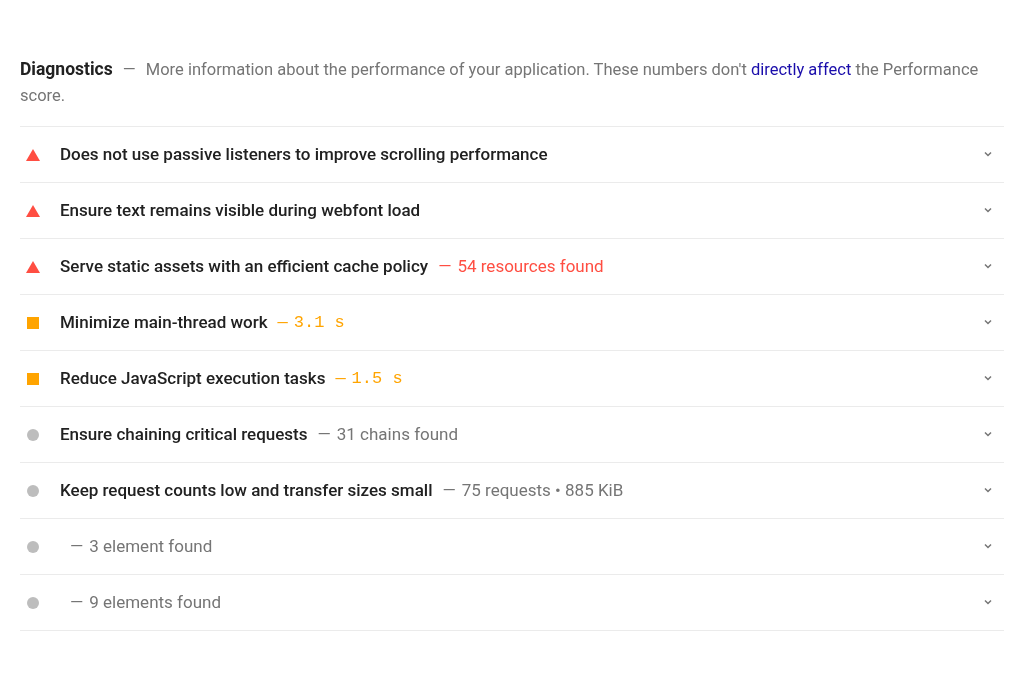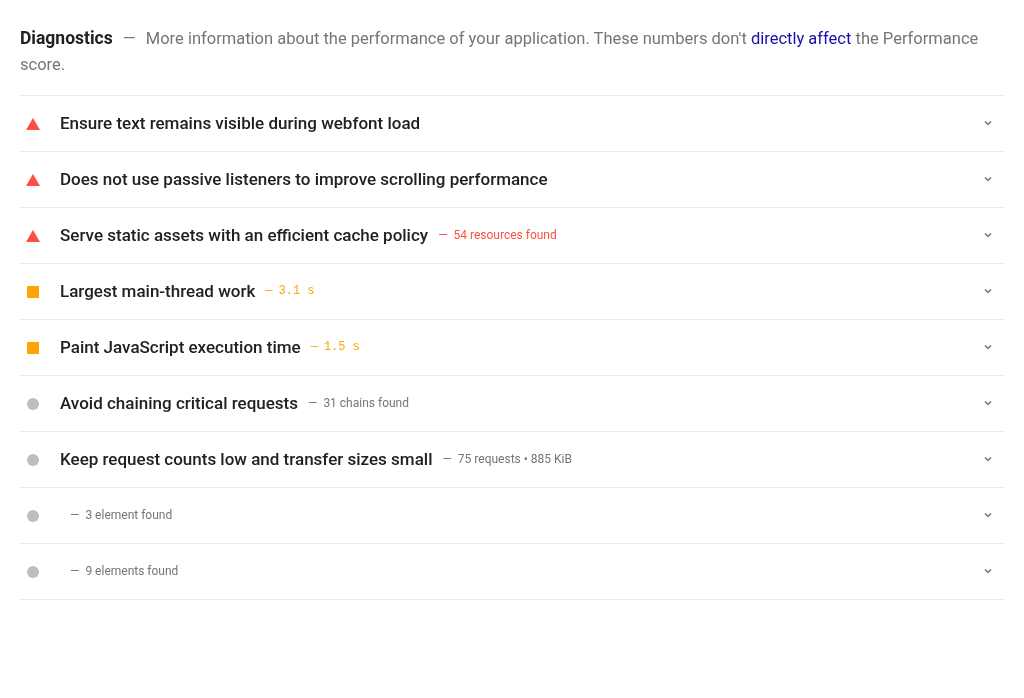--- a/index.html
+++ b/index.html
@@ -11,20 +11,21 @@
       font-family: Roboto, -apple-system, BlinkMacSystemFont, "Segoe UI", Helvetica, Arial, sans-serif;
       background: #fff;
       color: #212121;
       width: 1024px;
       padding: 24px 20px 20px 20px;
     }
     .header {
       margin-bottom: 16px;
       line-height: 1.6;
       font-size: 16.5px;
+      margin-top: 31px;
     }
     .header-title {
       font-weight: 700;
       color: #212121;
       font-size: 17.5px;
     }
     .dash {
       color: #757575;
       margin: 0 6px;
     }
@@ -77,21 +78,21 @@
       margin-left: 7px;
       margin-right: 21px;
       margin-top: 1px;
     }
     .audit-title {
       font-weight: 500;
       color: #212121;
       font-size: 17px;
     }
     .audit-detail {
-      font-size: 12px;
+      font-size: 17px;
       margin-left: 10px;
     }
     .detail-dash {
       margin-right: 6px;
     }
     .detail-red {
       color: #ff4e42;
     }
     .detail-red .detail-dash {
       color: #ff4e42;
@@ -129,69 +130,69 @@
 
 <div class="header">
   <span class="header-title">Diagnostics</span>
   <span class="dash"> — </span>
   <span class="header-desc">More information about the performance of your application. These numbers don't </span><a href="#" class="header-link">directly affect</a><span class="header-desc"> the Performance score.</span>
 </div>
 
 <div class="audit-list" id="audit-list">
     <div class="audit-item">
       <div class="audit-icon icon-triangle"></div>
+      <span class="audit-title">Does not use passive listeners to improve scrolling performance</span>
+      <div class="chevron">
+        <svg viewBox="0 0 24 24" fill="none" stroke="currentColor" stroke-width="3">
+          <polyline points="6 9 12 15 18 9"></polyline>
+        </svg>
+      </div>
+    </div>
+    <div class="audit-item">
+      <div class="audit-icon icon-triangle"></div>
       <span class="audit-title">Ensure text remains visible during webfont load</span>
-      <div class="chevron">
-        <svg viewBox="0 0 24 24" fill="none" stroke="currentColor" stroke-width="3">
-          <polyline points="6 9 12 15 18 9"></polyline>
-        </svg>
-      </div>
-    </div>
-    <div class="audit-item">
-      <div class="audit-icon icon-triangle"></div>
-      <span class="audit-title">Does not use passive listeners to improve scrolling performance</span>
       <div class="chevron">
         <svg viewBox="0 0 24 24" fill="none" stroke="currentColor" stroke-width="3">
           <polyline points="6 9 12 15 18 9"></polyline>
         </svg>
       </div>
     </div>
     <div class="audit-item">
       <div class="audit-icon icon-triangle"></div>
       <span class="audit-title">Serve static assets with an efficient cache policy</span>
       <span class="audit-detail detail-red"><span class="detail-dash">—</span><span>54 resources found</span></span>
       <div class="chevron">
         <svg viewBox="0 0 24 24" fill="none" stroke="currentColor" stroke-width="3">
           <polyline points="6 9 12 15 18 9"></polyline>
         </svg>
       </div>
     </div>
     <div class="audit-item">
       <div class="audit-icon icon-square"></div>
-      <span class="audit-title">Largest main-thread work</span>
+      <span class="audit-title">Minimize main-thread work</span>
       <span class="audit-detail detail-orange"><span class="detail-dash">—</span><span>3.1 s</span></span>
       <div class="chevron">
         <svg viewBox="0 0 24 24" fill="none" stroke="currentColor" stroke-width="3">
           <polyline points="6 9 12 15 18 9"></polyline>
         </svg>
       </div>
     </div>
     <div class="audit-item">
       <div class="audit-icon icon-square"></div>
-      <span class="audit-title">Paint JavaScript execution time</span>
+      <span class="audit-title">Reduce JavaScript execution tasks</span>
       <span class="audit-detail detail-orange"><span class="detail-dash">—</span><span>1.5 s</span></span>
       <div class="chevron">
         <svg viewBox="0 0 24 24" fill="none" stroke="currentColor" stroke-width="3">
           <polyline points="6 9 12 15 18 9"></polyline>
         </svg>
       </div>
     </div>
     <div class="audit-item">
       <div class="audit-icon icon-circle"></div>
-      <span class="audit-title">Avoid chaining critical requests</span>
+      <span class="audit-title">Ensure chaining critical requests</span>
       <span class="audit-detail detail-gray"><span class="detail-dash">—</span><span>31 chains found</span></span>
       <div class="chevron">
         <svg viewBox="0 0 24 24" fill="none" stroke="currentColor" stroke-width="3">
           <polyline points="6 9 12 15 18 9"></polyline>
         </svg>
       </div>
     </div>
     <div class="audit-item">
       <div class="audit-icon icon-circle"></div>
       <span class="audit-title">Keep request counts low and transfer sizes small</span>

